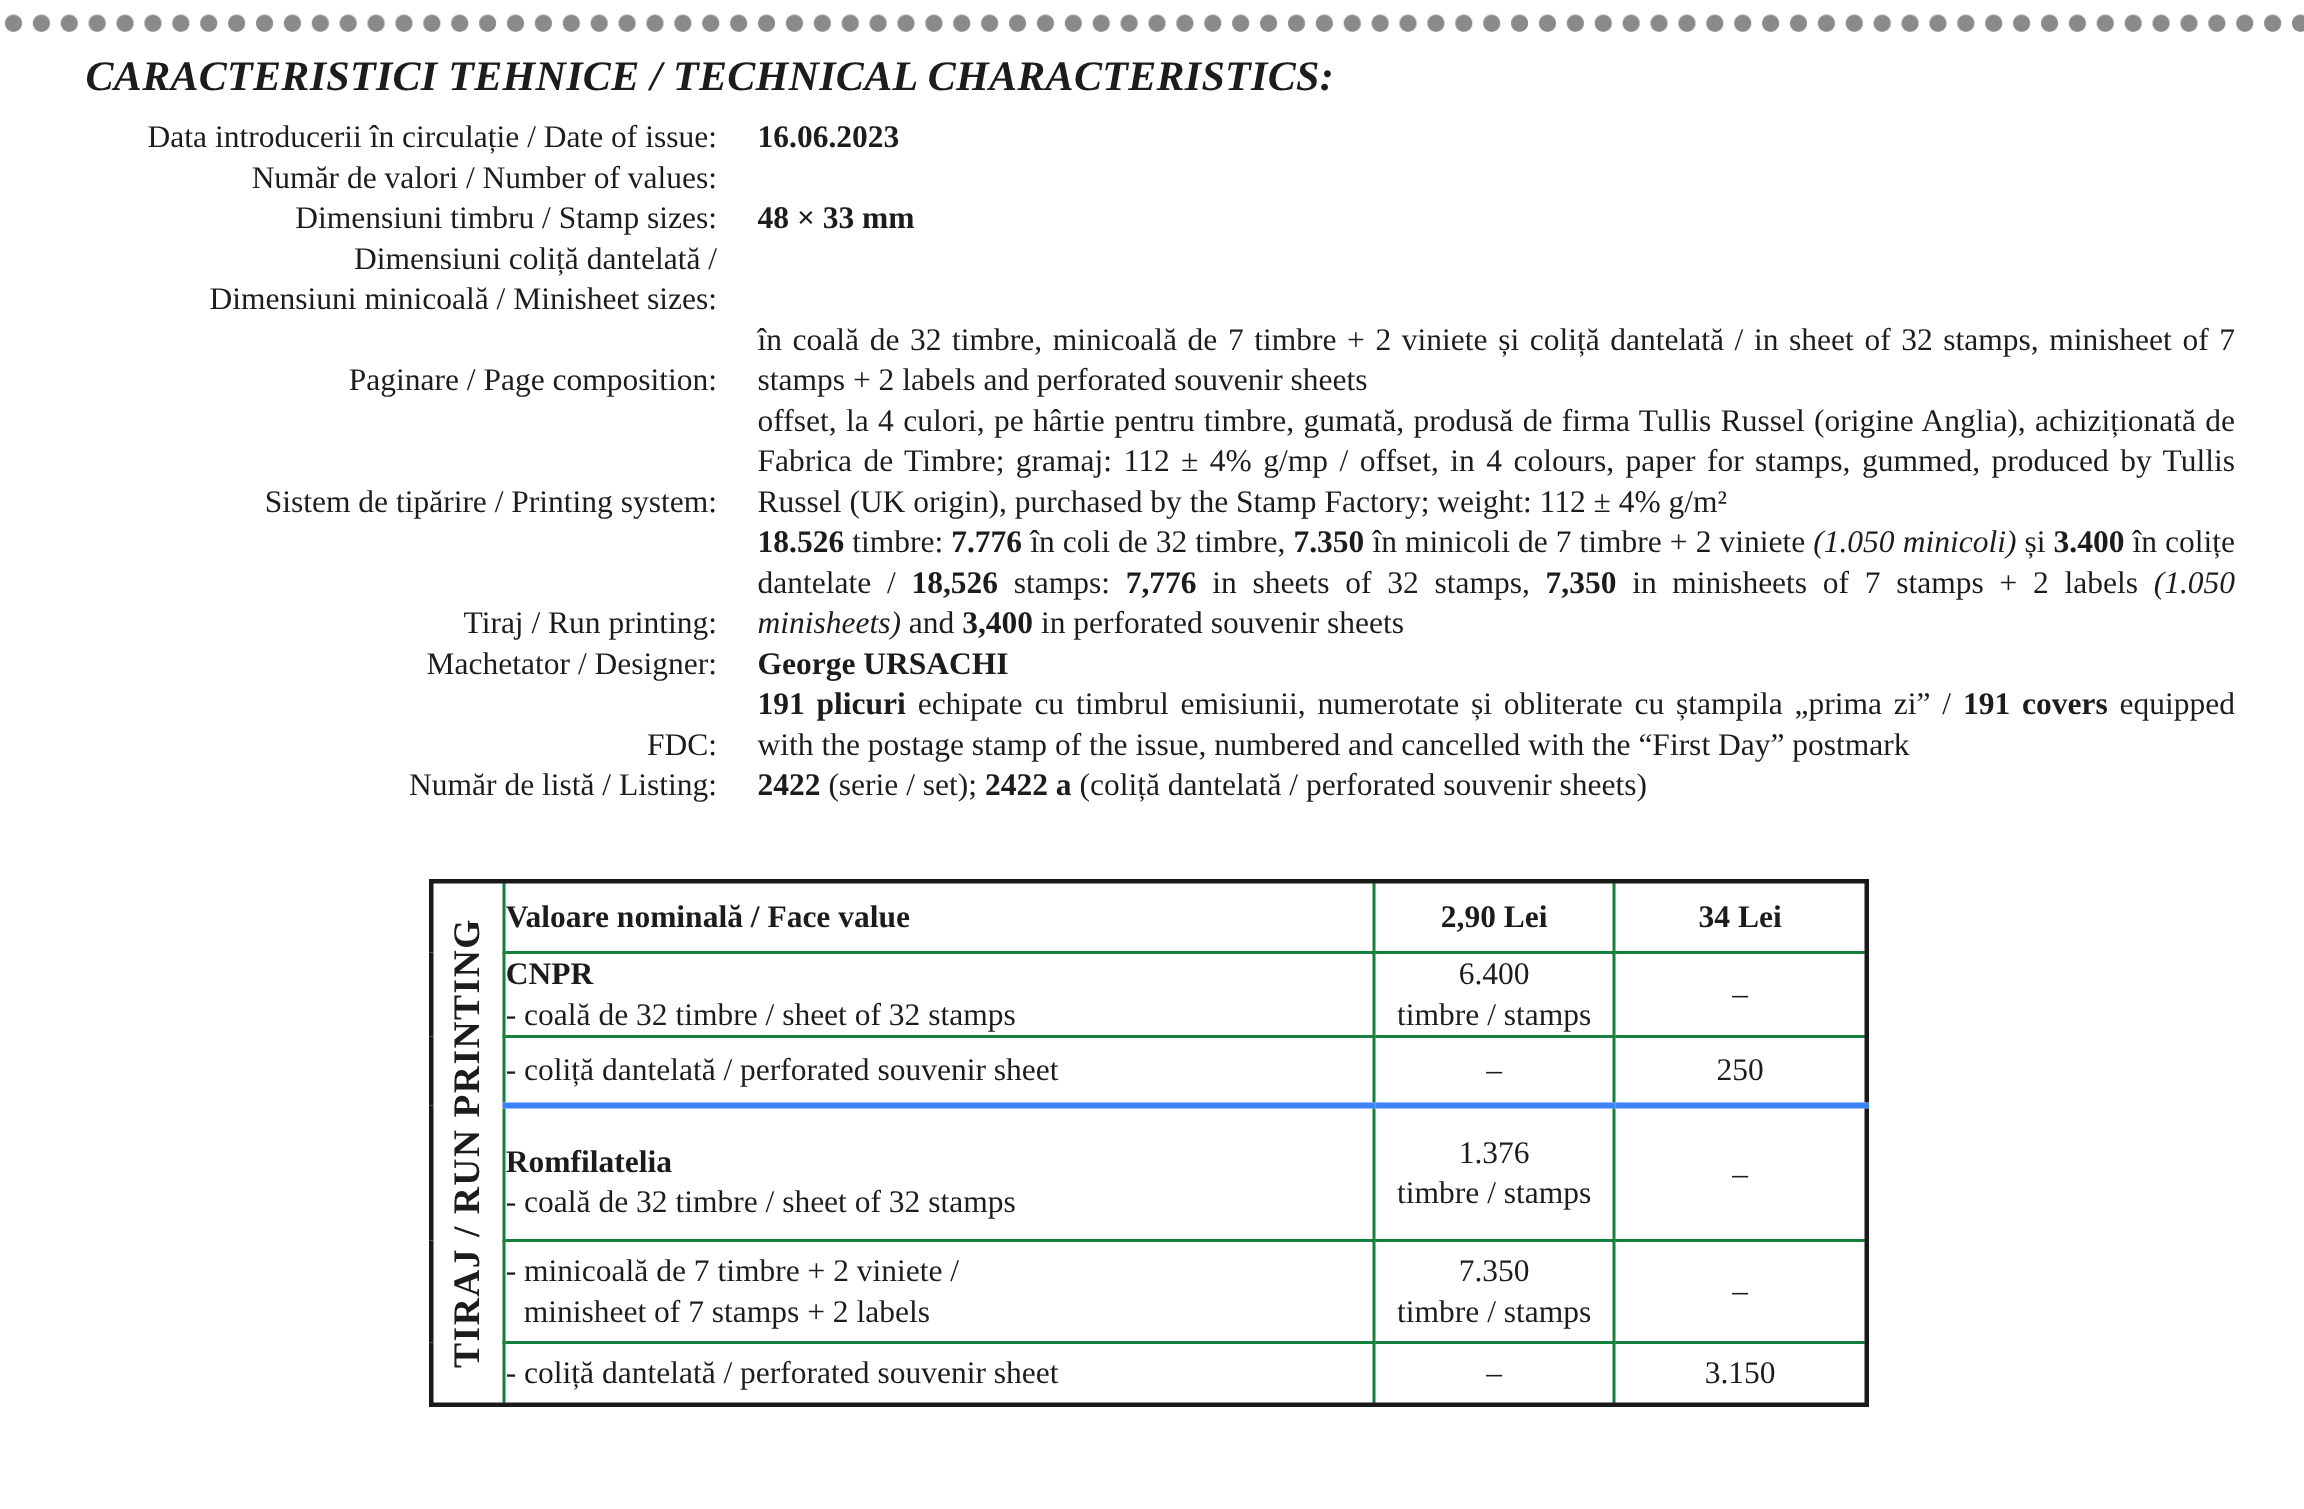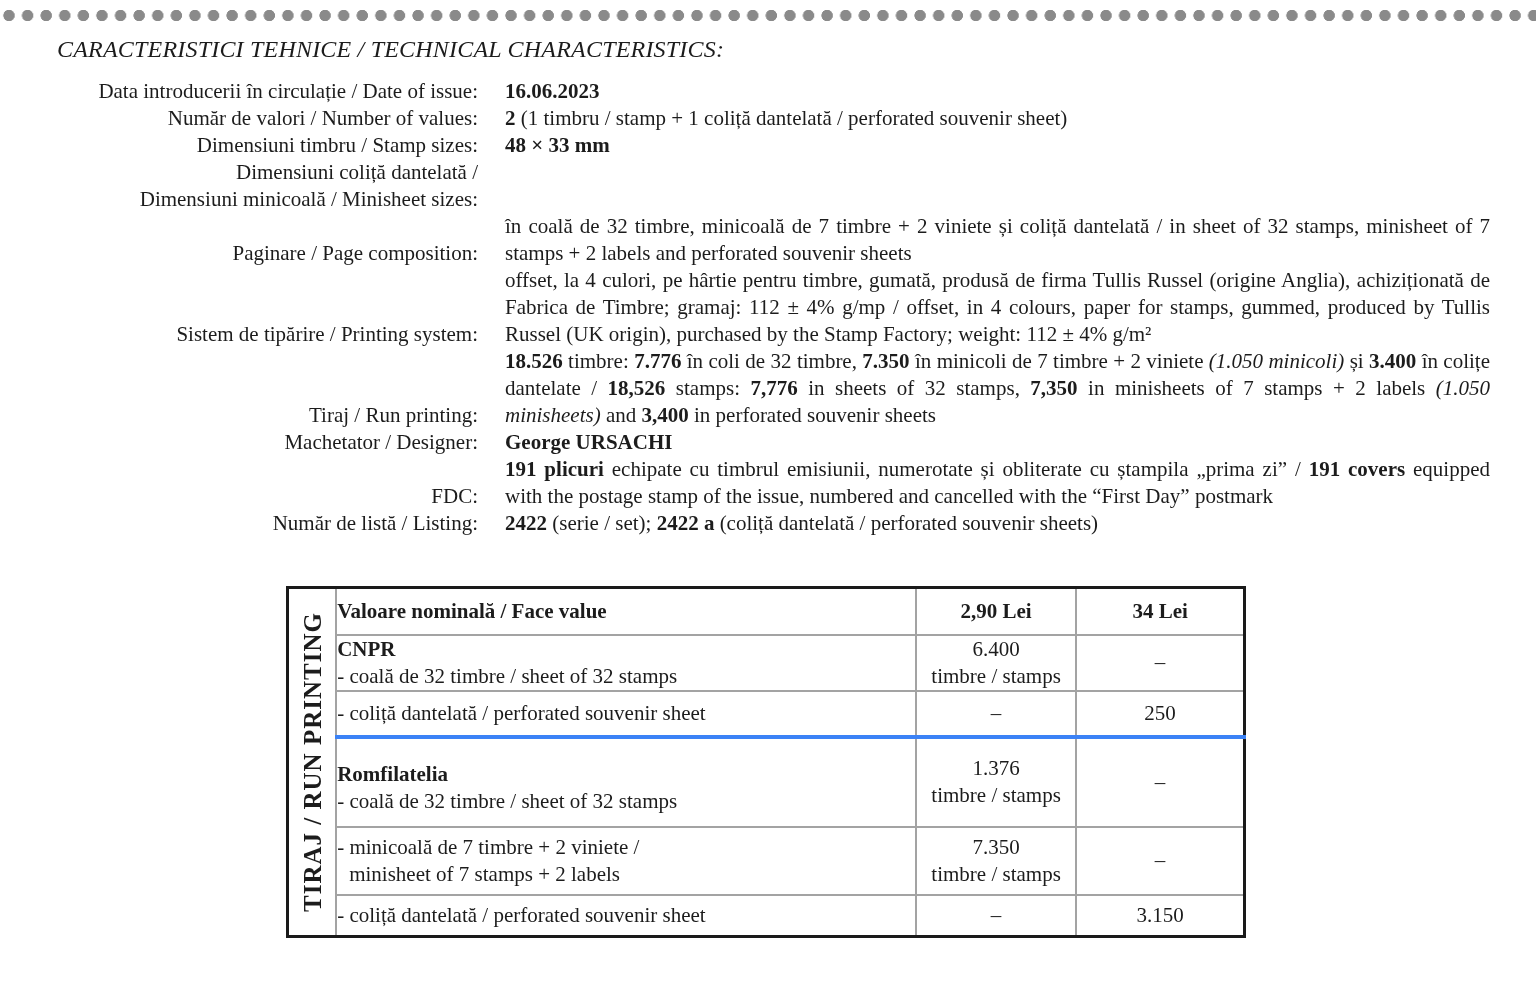--- a/index.html
+++ b/index.html
@@ -8,21 +8,21 @@
     font-family:"Liberation Serif","DejaVu Serif",serif;
     color:#1c1c1c;
   }
   .dots{
     position:absolute;left:0;top:9px;width:1536px;height:13px;
     background-image:radial-gradient(circle 5.5px at 9px 6.5px,#8a8a8a 5.4px,transparent 6px);
     background-size:18.6px 13px;background-repeat:repeat-x;
   }
   .title{
     position:absolute;left:57px;top:36px;
-    font-size:24px;font-weight:normal;font-style:italic;
+    font-size:28px;font-weight:bold;font-style:italic;
     letter-spacing:.2px;white-space:nowrap;
   }
   .specs{
     position:absolute;left:0;top:78px;width:1500px;
     font-size:21px;line-height:27px;
   }
   .spec-row{display:flex;align-items:flex-end;}
   .spec-label{
     width:478px;flex:0 0 478px;text-align:right;
   }
@@ -32,21 +32,21 @@
   .spec-value.justify{text-align:justify;}
   .b{font-weight:bold;}
   .i{font-style:italic;}
   .tbl-wrap{position:absolute;left:286px;top:586px;}
   table.print-table{
     border-collapse:collapse;table-layout:fixed;
     width:960px;font-size:21px;line-height:27px;color:#1c1c1c;
     border:3px solid #1a1a1a;
   }
   table.print-table td{
-    border:2px solid #a3a3a3;padding:0;vertical-align:middle;
+    border:2px solid #15803d;padding:0;vertical-align:middle;
   }
   td.side-cell{width:48px;position:relative;}
   .side-label{
     position:absolute;top:50%;left:50%;
     transform:translate(-50%,-50%) rotate(-90deg);
     white-space:nowrap;font-weight:bold;font-size:25px;letter-spacing:1px;
   }
   td.desc-cell{width:572px;padding:4px 10px 4px 18px;}
   td.qty-cell{width:158px;text-align:center;}
   td.qty-cell.last{width:166px;}
@@ -71,21 +71,20 @@
 
 <div class="specs">
 
   <div class="spec-row">
     <div class="spec-label">Data introducerii în circulație / Date of issue:</div>
     <div class="spec-value"><span class="b">16.06.2023</span></div>
   </div>
 
   <div class="spec-row">
     <div class="spec-label">Număr de valori / Number of values:</div>
-    <div class="spec-value"><span class="b">2</span><span class="n"> (1 timbru / stamp + 1 coliță dantelată / perforated souvenir sheet)</span></div>
   </div>
 
   <div class="spec-row">
     <div class="spec-label">Dimensiuni timbru / Stamp sizes:</div>
     <div class="spec-value"><span class="b">48 × 33 mm</span></div>
   </div>
 
   <div class="spec-row">
     <div class="spec-label">Dimensiuni coliță dantelată /</div>
     <div class="spec-value"></div>

